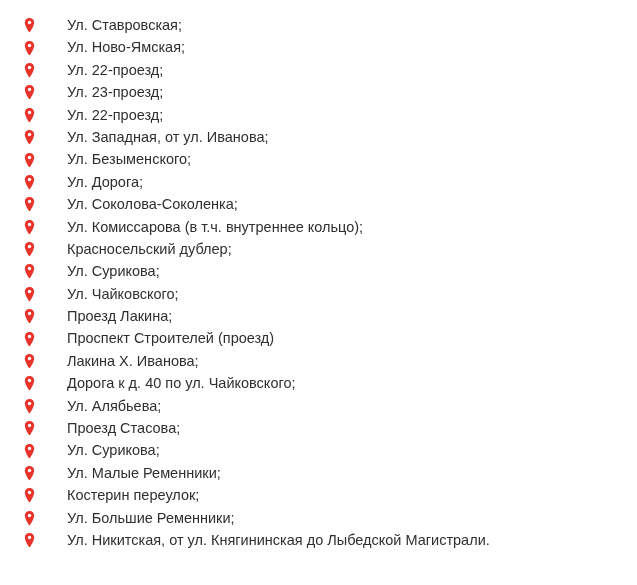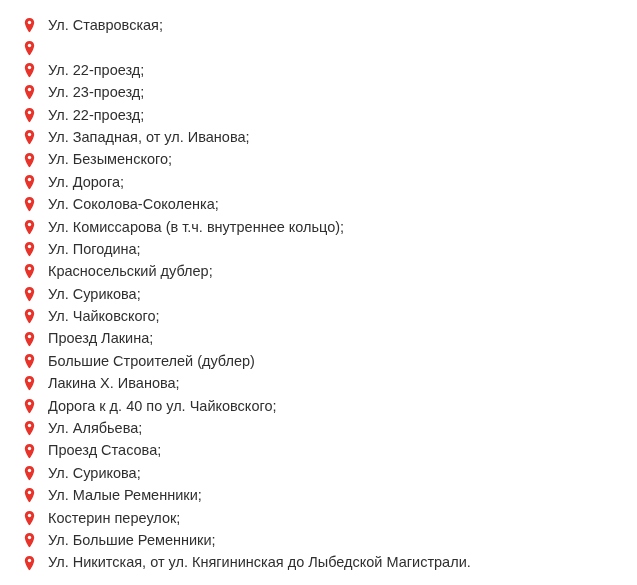--- a/index.html
+++ b/index.html
@@ -16,21 +16,21 @@
   }
   .street-list {
     list-style: none;
     margin: 0;
     padding: 14px 0 0 0;
   }
   .street-item {
     position: relative;
     display: flex;
     align-items: center;
-    padding-left: 48px;
+    padding-left: 67px;
     height: 22.4px;
     font-size: 14.5px;
     line-height: 22.4px;
     color: #2f2f2f;
     white-space: nowrap;
   }
   .marker-icon {
     position: absolute;
     left: 24px;
     top: 50%;
@@ -61,20 +61,21 @@
     </span>
     <span class="street-label">Ул. Ставровская;</span>
   </li>
   <li class="street-item">
     <span class="marker-icon">
       <svg viewBox="0 0 11 15" xmlns="http://www.w3.org/2000/svg">
           <path d="M5.5 0.4C2.8 0.4 0.8 2.4 0.8 5c0 3.3 4 9.3 4.2 9.5 0.2 0.3 0.7 0.3 0.9 0C6.2 14.3 10.2 8.3 10.2 5c0-2.6-2-4.6-4.7-4.6z" fill="#e8332a"></path>
           <circle cx="5.5" cy="5" r="1.7" fill="#ffffff"></circle>
         </svg>
     </span>
+    <span class="street-label">Ул. Ново-Ямская;</span>
   </li>
   <li class="street-item">
     <span class="marker-icon">
       <svg viewBox="0 0 11 15" xmlns="http://www.w3.org/2000/svg">
           <path d="M5.5 0.4C2.8 0.4 0.8 2.4 0.8 5c0 3.3 4 9.3 4.2 9.5 0.2 0.3 0.7 0.3 0.9 0C6.2 14.3 10.2 8.3 10.2 5c0-2.6-2-4.6-4.7-4.6z" fill="#e8332a"></path>
           <circle cx="5.5" cy="5" r="1.7" fill="#ffffff"></circle>
         </svg>
     </span>
     <span class="street-label">Ул. 22-проезд;</span>
   </li>
@@ -141,29 +142,20 @@
     </span>
     <span class="street-label">Ул. Комиссарова (в т.ч. внутреннее кольцо);</span>
   </li>
   <li class="street-item">
     <span class="marker-icon">
       <svg viewBox="0 0 11 15" xmlns="http://www.w3.org/2000/svg">
           <path d="M5.5 0.4C2.8 0.4 0.8 2.4 0.8 5c0 3.3 4 9.3 4.2 9.5 0.2 0.3 0.7 0.3 0.9 0C6.2 14.3 10.2 8.3 10.2 5c0-2.6-2-4.6-4.7-4.6z" fill="#e8332a"></path>
           <circle cx="5.5" cy="5" r="1.7" fill="#ffffff"></circle>
         </svg>
     </span>
-    <span class="street-label">Ул. Погодина;</span>
-  </li>
-  <li class="street-item">
-    <span class="marker-icon">
-      <svg viewBox="0 0 11 15" xmlns="http://www.w3.org/2000/svg">
-          <path d="M5.5 0.4C2.8 0.4 0.8 2.4 0.8 5c0 3.3 4 9.3 4.2 9.5 0.2 0.3 0.7 0.3 0.9 0C6.2 14.3 10.2 8.3 10.2 5c0-2.6-2-4.6-4.7-4.6z" fill="#e8332a"></path>
-          <circle cx="5.5" cy="5" r="1.7" fill="#ffffff"></circle>
-        </svg>
-    </span>
     <span class="street-label">Красносельский дублер;</span>
   </li>
   <li class="street-item">
     <span class="marker-icon">
       <svg viewBox="0 0 11 15" xmlns="http://www.w3.org/2000/svg">
           <path d="M5.5 0.4C2.8 0.4 0.8 2.4 0.8 5c0 3.3 4 9.3 4.2 9.5 0.2 0.3 0.7 0.3 0.9 0C6.2 14.3 10.2 8.3 10.2 5c0-2.6-2-4.6-4.7-4.6z" fill="#e8332a"></path>
           <circle cx="5.5" cy="5" r="1.7" fill="#ffffff"></circle>
         </svg>
     </span>
     <span class="street-label">Ул. Сурикова;</span>
@@ -186,21 +178,21 @@
     </span>
     <span class="street-label">Проезд Лакина;</span>
   </li>
   <li class="street-item">
     <span class="marker-icon">
       <svg viewBox="0 0 11 15" xmlns="http://www.w3.org/2000/svg">
           <path d="M5.5 0.4C2.8 0.4 0.8 2.4 0.8 5c0 3.3 4 9.3 4.2 9.5 0.2 0.3 0.7 0.3 0.9 0C6.2 14.3 10.2 8.3 10.2 5c0-2.6-2-4.6-4.7-4.6z" fill="#e8332a"></path>
           <circle cx="5.5" cy="5" r="1.7" fill="#ffffff"></circle>
         </svg>
     </span>
-    <span class="street-label">Большие Строителей (дублер)</span>
+    <span class="street-label">Проспект Строителей (проезд)</span>
   </li>
   <li class="street-item">
     <span class="marker-icon">
       <svg viewBox="0 0 11 15" xmlns="http://www.w3.org/2000/svg">
           <path d="M5.5 0.4C2.8 0.4 0.8 2.4 0.8 5c0 3.3 4 9.3 4.2 9.5 0.2 0.3 0.7 0.3 0.9 0C6.2 14.3 10.2 8.3 10.2 5c0-2.6-2-4.6-4.7-4.6z" fill="#e8332a"></path>
           <circle cx="5.5" cy="5" r="1.7" fill="#ffffff"></circle>
         </svg>
     </span>
     <span class="street-label">Лакина Х. Иванова;</span>
   </li>

